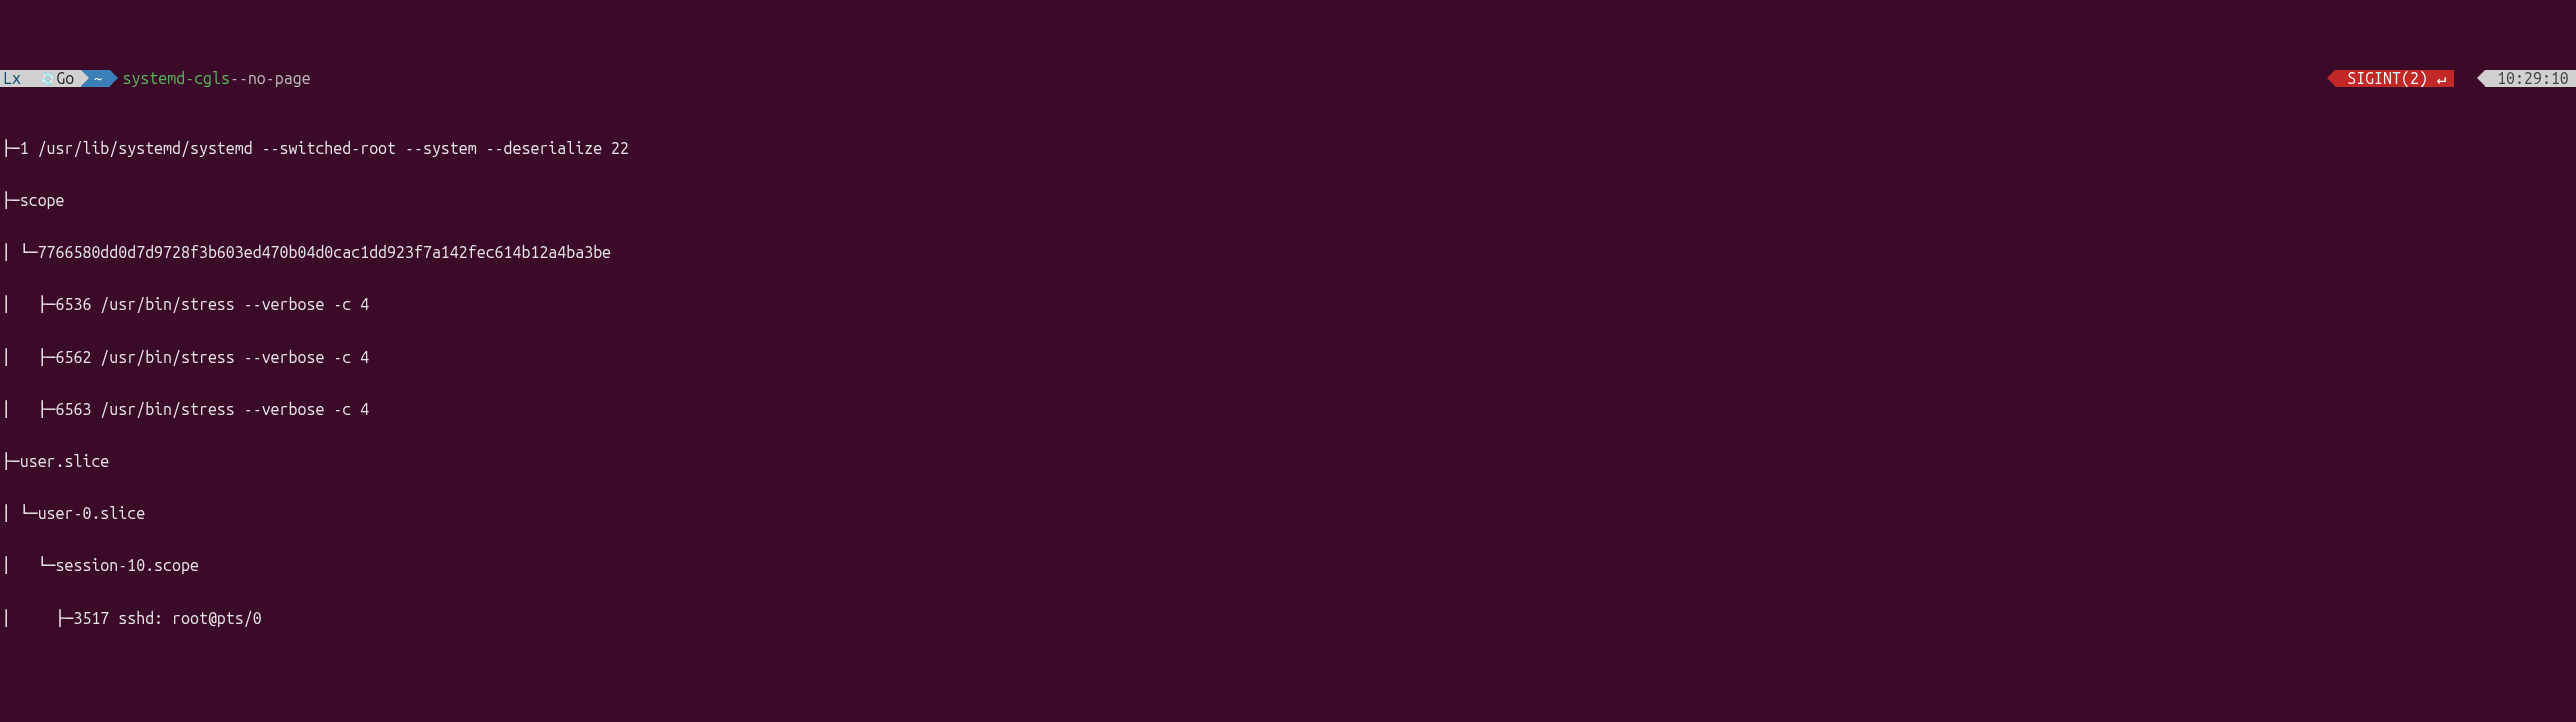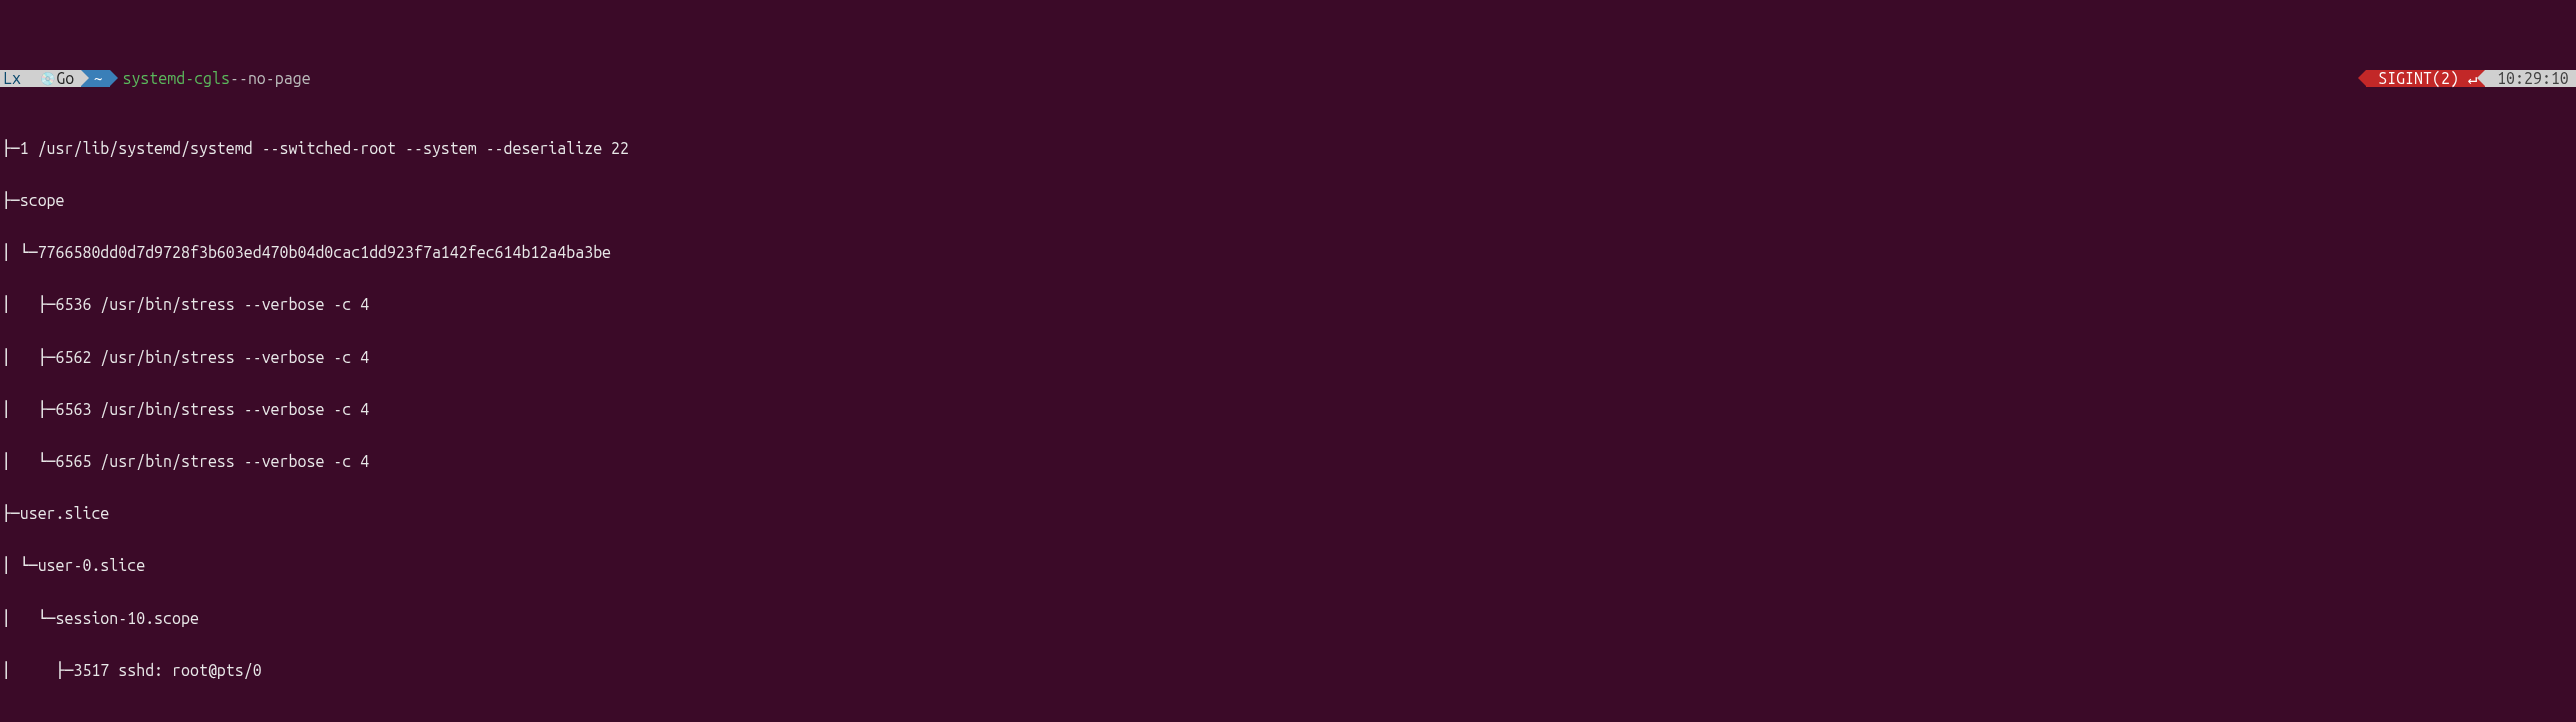--- a/index.html
+++ b/index.html
@@ -52,20 +52,21 @@
       border-bottom: 8.5px solid transparent;
       border-left: 8px solid #3a7fb8;
       z-index: 2;
     }
     .cmd-area { padding-left: 12.5px; display: inline-flex; align-items: flex-end; }
     .cmd-name { color: #5bb85c; }
     .cmd-arg { color: #bbb; margin-top: 16px; }
     .right-segs {
       margin-left: auto;
       display: flex;
+      gap: 31px;
     }
     .seg-sigint {
       background: #c22828;
       color: #fff;
       position: relative;
       padding: 0 7.2px 0 12.5px;
       display: inline-flex; align-items: center;
     }
     .seg-sigint::before {
       content: '';
@@ -108,21 +109,20 @@
     <span class="seg-time">10:29:10</span>
   </span>
 </div>
 <div class="output">
   <div>├─1 /usr/lib/systemd/systemd --switched-root --system --deserialize 22</div>
   <div>├─scope</div>
   <div>│ └─7766580dd0d7d9728f3b603ed470b04d0cac1dd923f7a142fec614b12a4ba3be</div>
   <div>│   ├─6536 /usr/bin/stress --verbose -c 4</div>
   <div>│   ├─6562 /usr/bin/stress --verbose -c 4</div>
   <div>│   ├─6563 /usr/bin/stress --verbose -c 4</div>
-  <div>│   └─6565 /usr/bin/stress --verbose -c 4</div>
   <div>├─user.slice</div>
   <div>│ └─user-0.slice</div>
   <div>│   └─session-10.scope</div>
   <div>│     ├─3517 sshd: root@pts/0</div>
   
   
   
   
   
   

